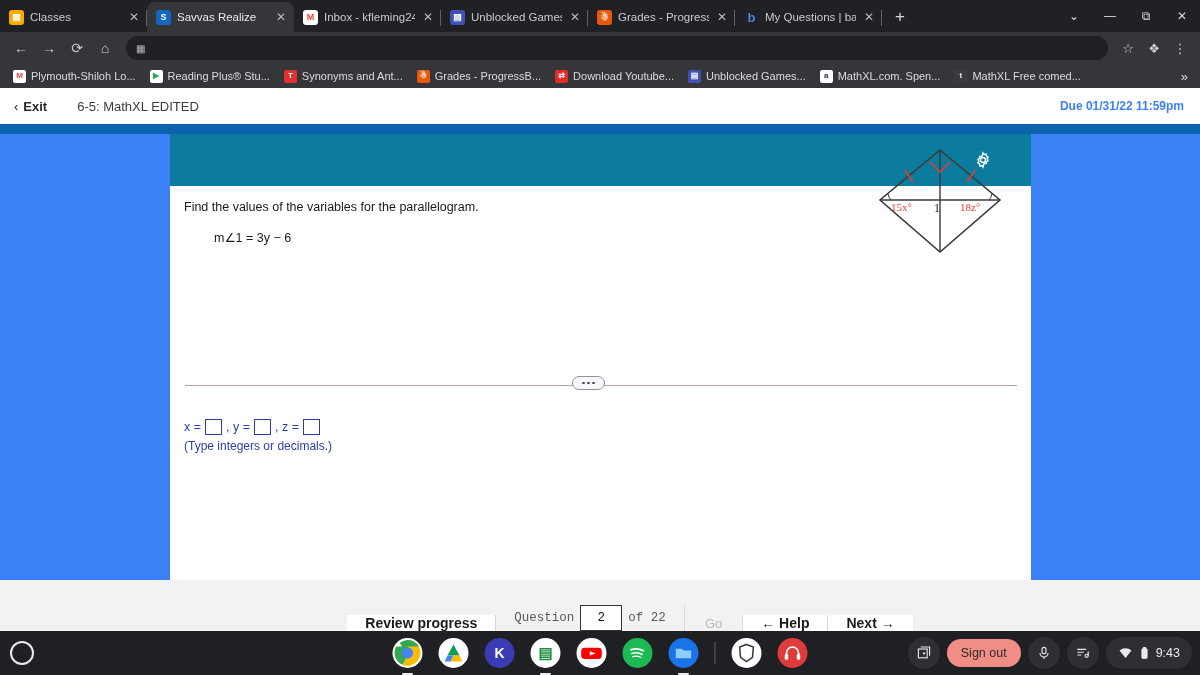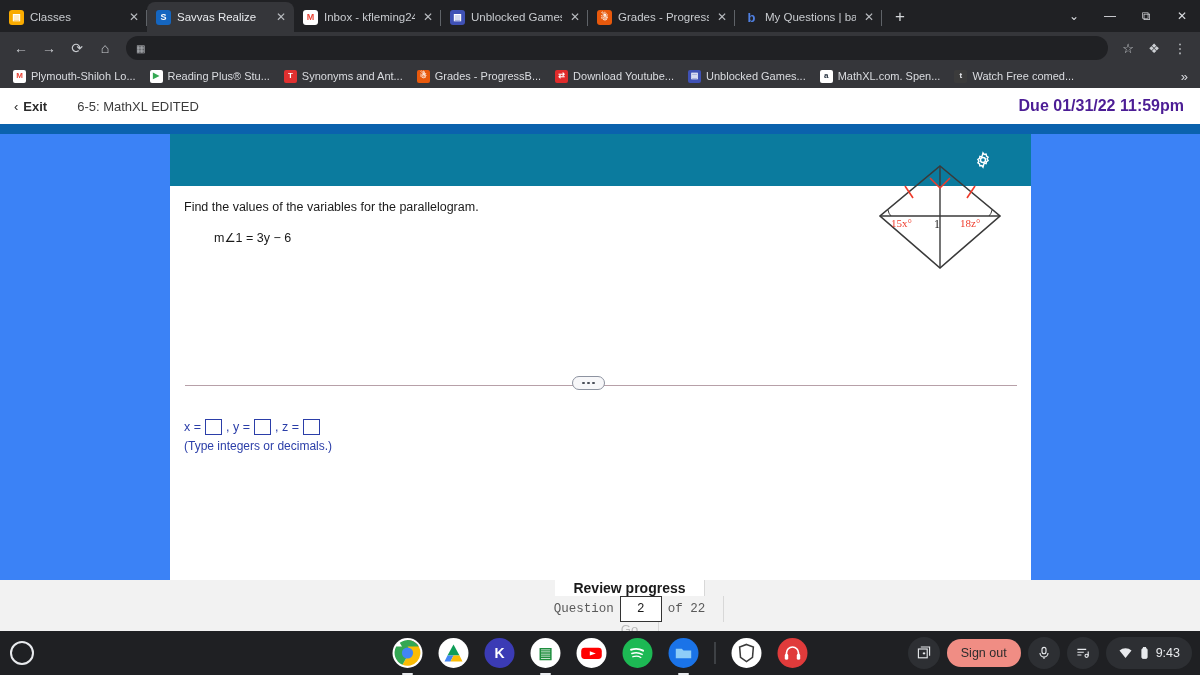--- a/index.html
+++ b/index.html
@@ -104,22 +104,22 @@
     height: 36px; width: 100%; background: #fff; display: flex;
     align-items: center; padding: 0 14px; position: relative;
   }
   .exitbtn {
     display: flex; align-items: center; gap: 5px; color: #2b2b2b;
     font-size: 13px; font-weight: bold;
   }
   .exitbtn .chev { font-size: 13px; font-weight: normal; }
   .assigntitle { margin-left: 30px; font-size: 13px; color: #3c3c3c; }
   .duetext {
-    position: absolute; right: 16px; font-size: 16px;
-    color: #4c1d95; font-weight: bold;
+    position: absolute; right: 16px; font-size: 12px;
+    color: #3b82f6; font-weight: bold;
   }
   .bluebar { height: 10px; width: 100%; background: #0b62ad; }
 
   .workarea {
     position: relative; width: 100%; height: 627px; background: #3b82f6;
   }
   .card {
     position: absolute; left: 170px; top: 0; width: 861px; background: #fff;
     height: 497px;
   }
@@ -127,21 +127,21 @@
     height: 52px; background: #0b7b9e; display: flex; align-items: center;
     justify-content: flex-end; padding-right: 38px;
   }
   .gear { width: 20px; height: 20px; color: #fff; }
 
   .prompt {
     margin: 14px 0 0 14px; font-size: 12.5px; color: #1a1a1a;
   }
   .eqn { margin: 16px 0 0 44px; font-size: 12.5px; color: #1a1a1a; }
 
-  .figure { position: absolute; left: 690px; top: 24px; width: 160px; height: 120px; }
+  .figure { position: absolute; left: 690px; top: 8px; width: 160px; height: 120px; }
 
   .divline {
     position: absolute; left: 15px; top: 251px; width: 832px; height: 1px;
     background: #b7a0a8;
   }
   .divpill {
     position: absolute; left: 402px; top: 242px; width: 33px; height: 14px;
     border: 1px solid #8d93a0; border-radius: 8px; background: #f7f7f9;
     display: flex; align-items: center; justify-content: center;
     gap: 2.5px;
@@ -179,23 +179,22 @@
     font-weight: bold;
   }
 
   
   .navfooter {
     position: absolute; left: 0; top: 492px; width: 1200px; height: 51px;
     background: #f2f2f2; display: flex; align-items: center;
     justify-content: center;
   }
   .navinner {
-    display: flex; align-items: center; height: 51px;
+    display: flex; align-items: flex-end; height: 51px;
     margin-left: 60px;
-    flex-direction: column;
   }
   .navcell {
     display: flex; align-items: center; justify-content: center;
     padding: 0 18px; background: #fff; border-right: 1px solid #d8d8d8;
     font-size: 14px; font-weight: bold; color: #1a1a1a; white-space: nowrap;
   }
   .navcell.plain { background: #f2f2f2; font-weight: normal; border-right: 1px solid #d8d8d8; font-family: Liberation Mono, monospace;}
   .qlabel { font-size: 12.5px; color: #5a5a5a; font-weight: normal; }
   .qinput {
     width: 42px; height: 26px; border: 1px solid #333; background: #fff;
@@ -336,21 +335,21 @@
     <div class="bm">
       <span class="bmico" style="background:#3f51b5;color:#fff">▤</span>
       <span>Unblocked Games...</span>
     </div>
     <div class="bm">
       <span class="bmico" style="background:#fff;color:#232f3e">a</span>
       <span>MathXL.com. Spen...</span>
     </div>
     <div class="bm">
       <span class="bmico" style="background:#3b3b3b;color:#e8eaed">t</span>
-      <span>Watch Free comed...</span>
+      <span>MathXL Free comed...</span>
     </div>
     <div class="bm-overflow">»</div>
   </div>
 
   <div class="page">
 
     <div class="assignbar">
       <div class="exitbtn">
         <span class="chev">‹</span>
         <span>Exit</span>

